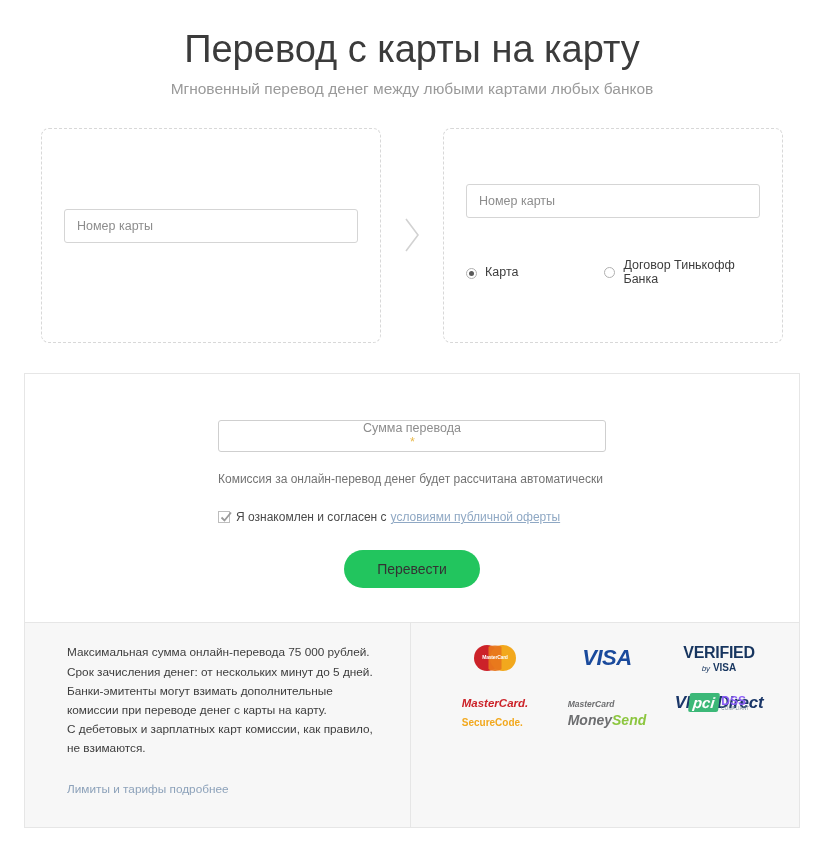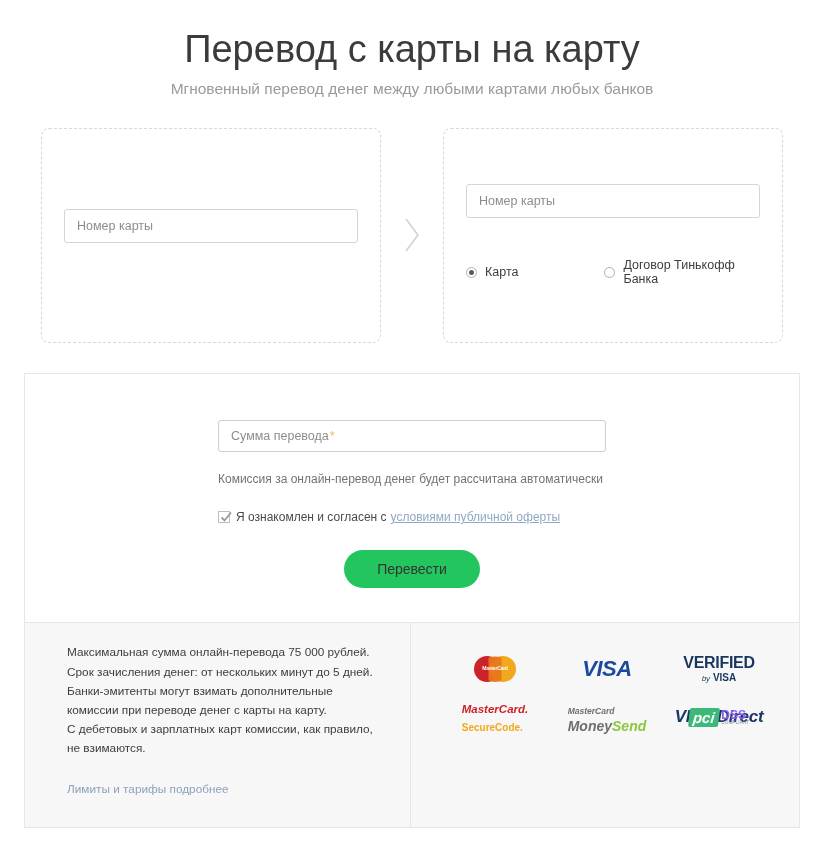--- a/index.html
+++ b/index.html
@@ -78,21 +78,21 @@
   .cvc-box {
     width: 82px; height: 36px;
     border: 1px solid #d5d5d5; border-radius: 3px;
     display: flex; align-items: center; justify-content: space-around;
     padding: 0 9px;
   }
   .cvc-dash { width: 13px; height: 2px; background: #3a3a3a; display: block; }
 
   .radio-row { display: flex; align-items: center; margin-top: 22px; }
   .radio-item { display: flex; align-items: center; font-size: 12.5px; color: #3d3d3d; }
-  .radio-item:first-child { width: 150px; }
+  .radio-item:first-child { width: 150px; align-items: flex-end; }
   .radio {
     width: 11px; height: 11px; border-radius: 50%;
     border: 1px solid #b0b0b0; background: #fff;
     margin-right: 8px; position: relative; flex: none;
   }
   .radio.checked::after {
     content: ""; position: absolute;
     width: 5px; height: 5px; border-radius: 50%;
     background: #5a5a5a; left: 2px; top: 2px;
   }
@@ -106,21 +106,21 @@
   .panel-body {
     padding: 46px 0 34px 0;
     display: flex;
     flex-direction: column;
     align-items: center;
   }
   .amount-field {
     width: 388px; height: 32px;
     border: 1px solid #cfcfcf; border-radius: 3px;
     display: flex; align-items: center; padding: 0 12px;
-    font-size: 12.5px; color: #8d8d8d;
+    font-size: 12.5px; color: #8d8d8d; flex-direction: column;
   }
   .req-star { color: #e8b84b; margin-left: 1px; }
   .commission-note {
     width: 388px;
     margin-top: 18px;
     font-size: 12px;
     color: #737373;
     line-height: 1.55;
   }
   .agree-row {
@@ -180,21 +180,21 @@
     padding: 22px 24px 18px 28px;
   }
   .logo-grid {
     display: flex;
     flex-wrap: wrap;
   }
   .logo-cell {
     width: 33.33%;
     height: 48px;
     display: flex;
-    align-items: center;
+    align-items: flex-start;
     justify-content: center;
   }
 
   
   .mc-circles { position: relative; width: 42px; height: 26px; }
   .mc-circles i { position: absolute; top: 0; width: 26px; height: 26px; border-radius: 50%; display: block; }
   .mc-circles i.red { left: 0; background: #cc2229; }
   .mc-circles i.yel { right: 0; background: #f2a81d; }
   .mc-circles i.mid {
     left: 8px; width: 26px; background: #e8761c; opacity: .95;

